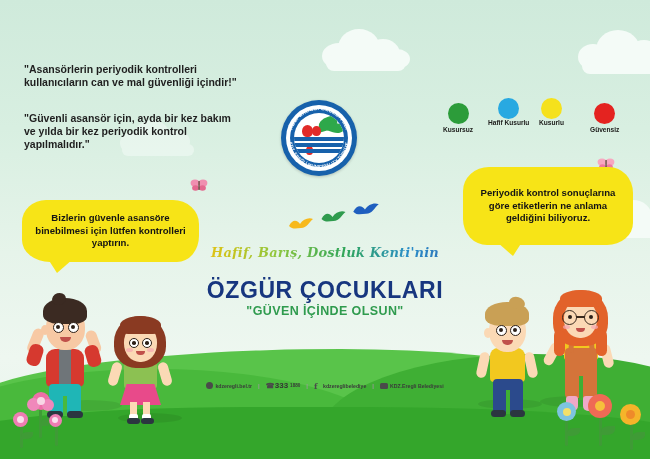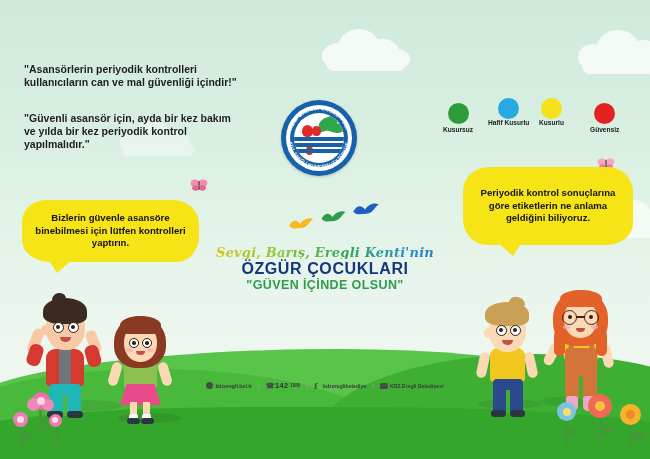--- a/index.html
+++ b/index.html
@@ -73,22 +73,22 @@
     border-radius:26px 24px 26px 24px/24px 26px 22px 26px;padding:0 10px;box-sizing:border-box;}
   .bub-r .tail{left:34px;bottom:-11px;border-left:16px solid transparent;
     border-right:9px solid transparent;border-top:14px solid #f7e417;}
 
   
   .title-wrap{position:absolute;left:195px;top:246px;width:260px;text-align:center;}
   .t-script{font-family:"DejaVu Serif",serif;font-style:italic;font-size:13px;font-weight:bold;
     background:linear-gradient(90deg,#f2c20a 0%,#8cc63e 32%,#2fa55a 58%,#2b8ec9 82%,#2f6fb5 100%);
     -webkit-background-clip:text;background-clip:text;color:transparent;
     letter-spacing:.2px;line-height:1;}
-  .t-main{font-size:16px;font-weight:bold;color:#17367f;letter-spacing:.6px;
-    line-height:1.08;margin-top:1px;}
+  .t-main{font-size:23px;font-weight:bold;color:#17367f;letter-spacing:.6px;
+    line-height:1.08;margin-top:19px;}
   .t-sub{font-size:12.5px;font-weight:bold;color:#2f9b4e;letter-spacing:.4px;margin-top:1px;}
 
   
   .footer{position:absolute;left:0;right:0;top:381px;display:flex;justify-content:center;
     align-items:center;gap:6px;font-size:5.2px;color:#3a3a3a;font-weight:bold;}
   .fi{display:flex;align-items:center;gap:2px;}
   .sep{color:#9a9a9a;font-size:6px;}
   .ic-globe,.ic-phone,.ic-fb,.ic-yt{display:inline-block;}
   .ic-globe{width:7px;height:7px;border-radius:50%;background:#4a4a4a;}
   .ic-fb{width:7px;height:8px;color:#4a4a4a;font-size:8px;line-height:8px;font-family:"DejaVu Serif",serif;}
@@ -235,34 +235,34 @@
   <div class="grass-back"></div>
   <div class="hill-l"></div>
   <div class="hill-r"></div>
   <div class="hill-f"></div>
   <div class="shadow" style="left:52px;bottom:48px;width:70px;height:11px;"></div>
   <div class="shadow" style="left:118px;bottom:36px;width:64px;height:10px;"></div>
   <div class="shadow" style="left:478px;bottom:50px;width:64px;height:10px;"></div>
   <div class="shadow" style="left:540px;bottom:52px;width:70px;height:11px;"></div>
 
   <div class="title-wrap">
-    <div class="t-script">Sevgi, Barış, Eregli Kenti'nin</div>
+    <div class="t-script">Hafif, Barış, Dostluk Kenti'nin</div>
     <div class="t-main">ÖZGÜR ÇOCUKLARI</div>
     <div class="t-sub">"GÜVEN İÇİNDE OLSUN"</div>
   </div>
 
   <div class="footer">
     <span class="fi">
       <span class="ic-globe"></span>
       <span>kdzeregli.bel.tr</span>
     </span>
     <span class="sep">|</span>
     <span class="fi">
       <span class="ic-phone">☎</span>
-      <span class="ph-num">142</span>
+      <span class="ph-num">333</span>
       <span class="ph-sm">1880</span>
     </span>
     <span class="sep">|</span>
     <span class="fi">
       <span class="ic-fb">f</span>
       <span>kdzereglibelediye</span>
     </span>
     <span class="sep">|</span>
     <span class="fi">
       <span class="ic-yt"></span>

